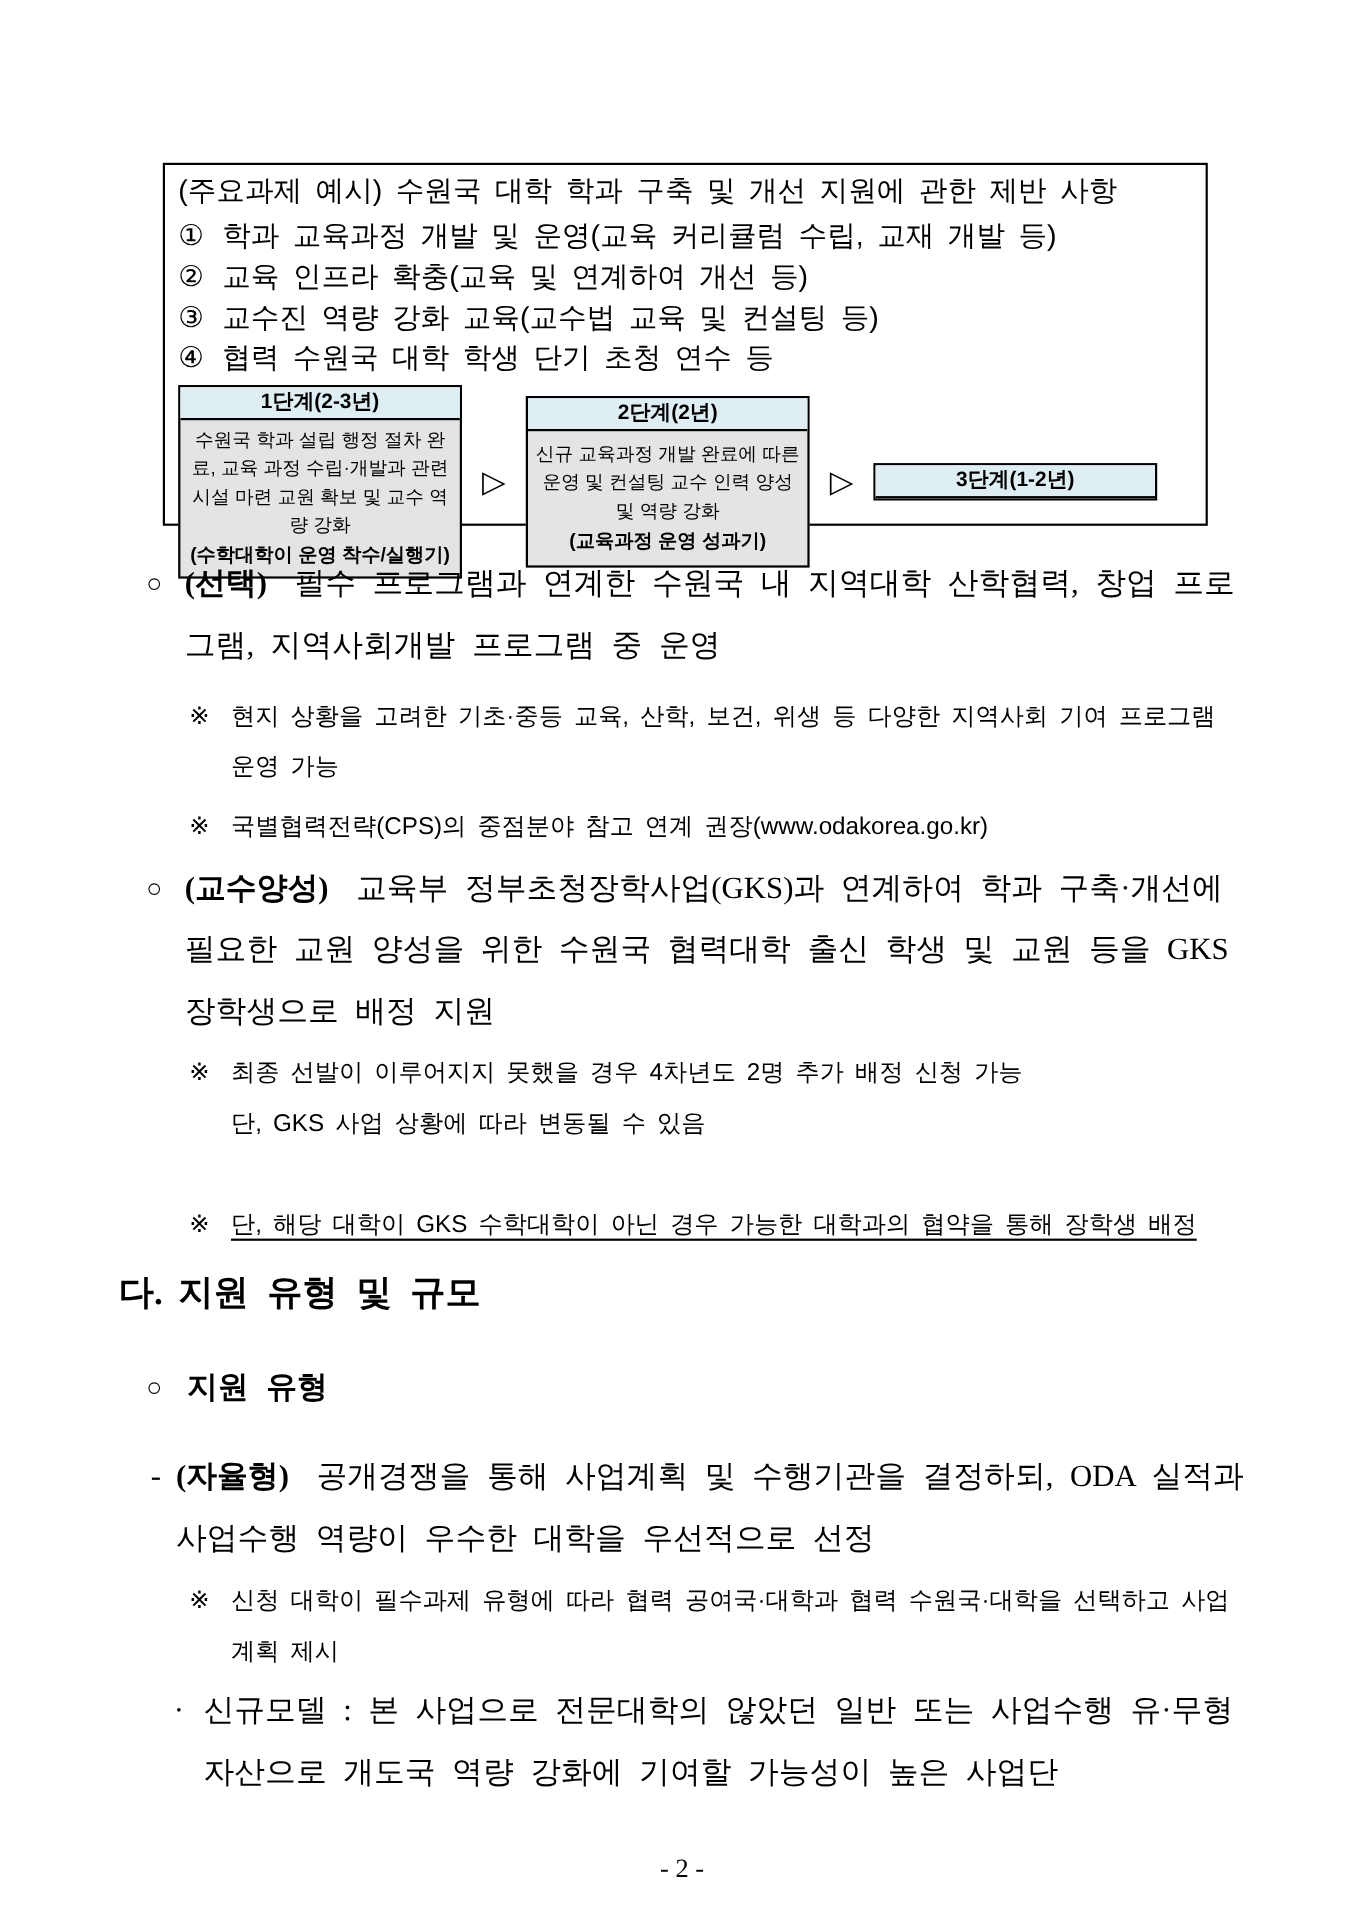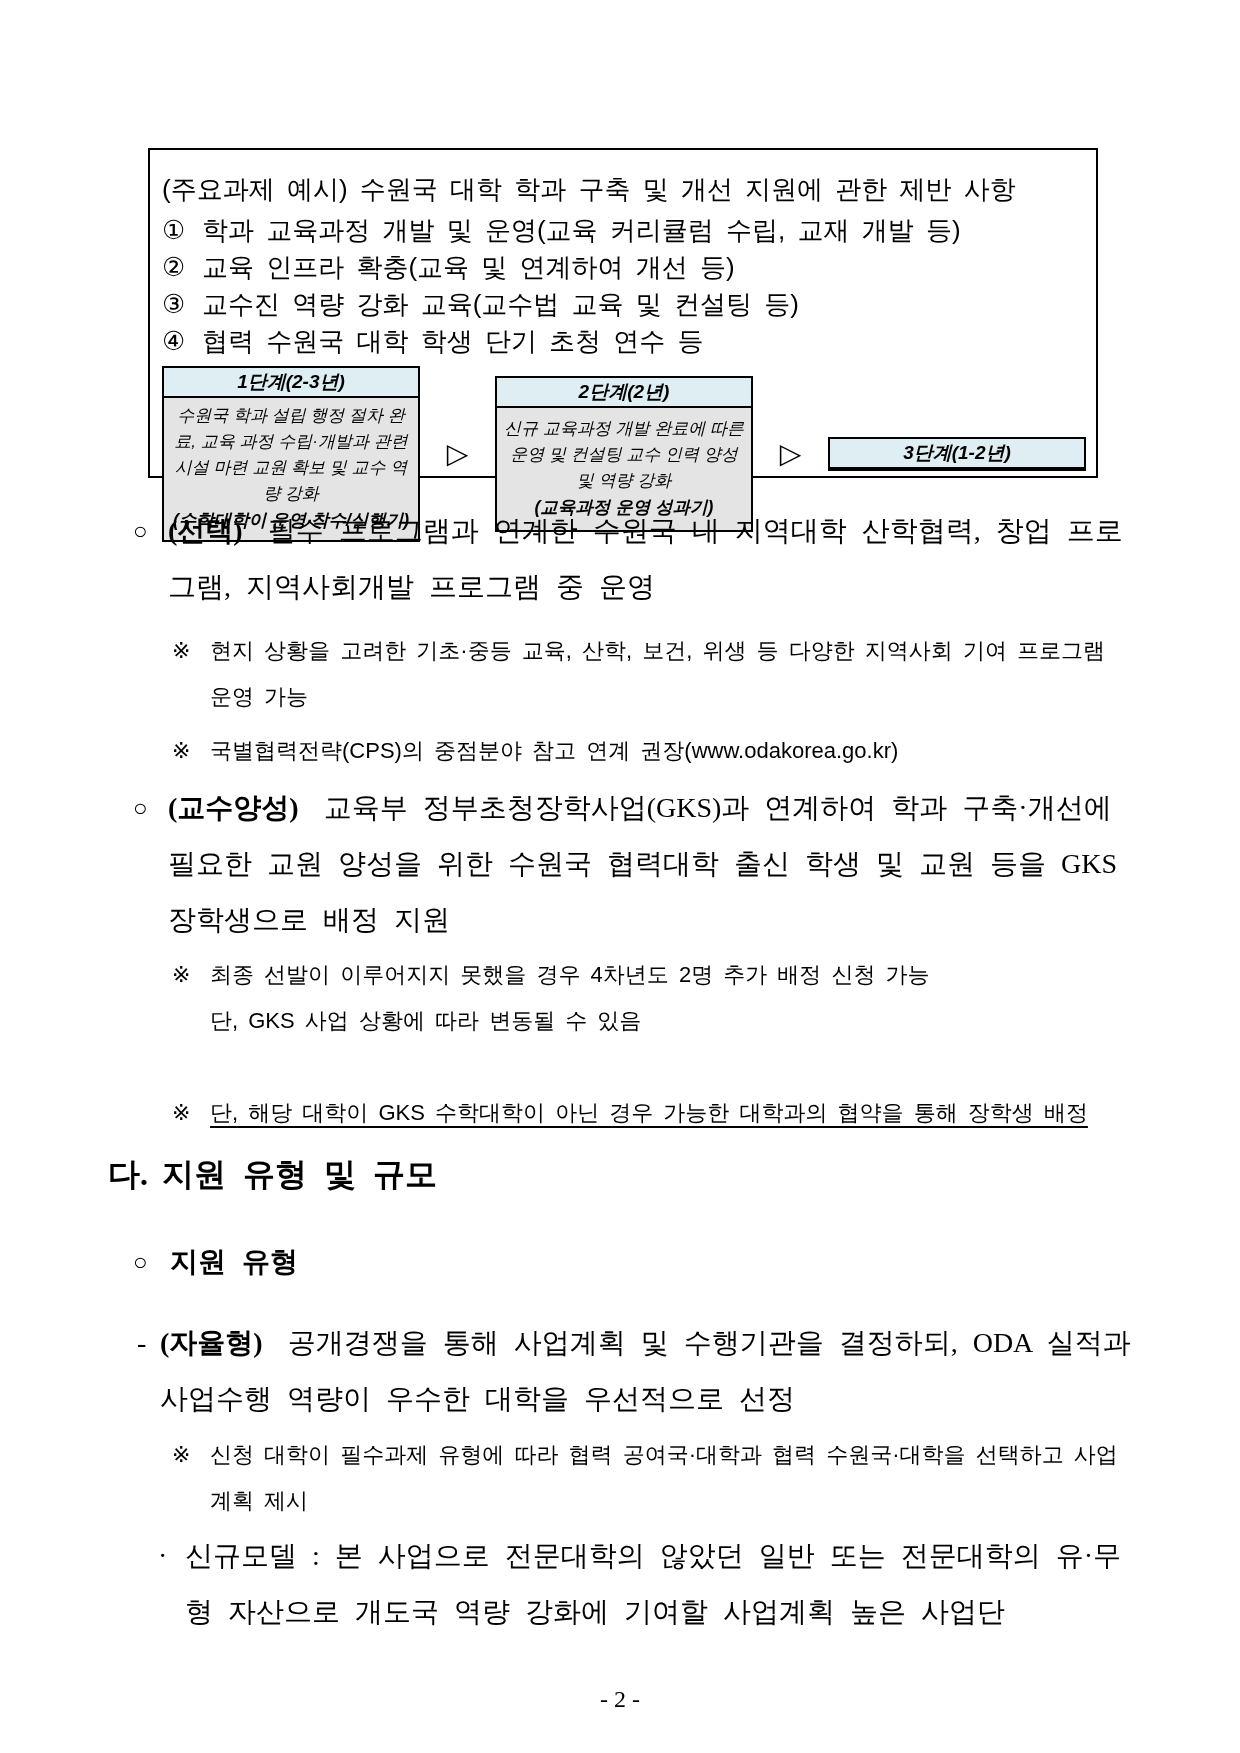--- a/index.html
+++ b/index.html
@@ -13,29 +13,29 @@
     font-family:"Liberation Serif","DejaVu Serif",serif;
     overflow:hidden;
   }
 
   
   .info-box {
     position:absolute; left:148px; top:148px;
     width:950px; height:330px;
     border:2px solid #000;
     font-family:"Liberation Sans","DejaVu Sans",sans-serif;
-    padding:20px 10px 0 12px;
+    padding:4px 10px 0 12px;
   }
   .box-title { font-size:26px; line-height:38px; word-spacing:5px; white-space:nowrap; }
   .box-items { margin-top:4px; }
   .box-item { display:flex; font-size:26px; line-height:37px; word-spacing:5px; white-space:nowrap; }
   .box-item .num { flex:0 0 40px; }
   .stage-row {
     margin-top:6px;
-    display:flex; justify-content:space-between; align-items:center;font-style:italic;
+    display:flex; justify-content:flex-start; align-items:center;
   }
   .stage {
     width:258px; border:2px solid #000; background:#e4e4e4;
     display:flex; flex-direction:column;
   }
   .stage-header {
     background:#dfeef2; border-bottom:2px solid #000;
     text-align:center; font-weight:bold; font-size:19px; line-height:28px;
   }
   .stage-body-wrap {
@@ -200,19 +200,19 @@
     <div class="content">신청 대학이 필수과제 유형에 따라 협력 공여국·대학과 협력 수원국·대학을 선택하고 사업계획 제시</div>
   </div>
 
   <div class="sec newmodel hang" style="left:158px; top:1528px; width:975px;">
     <span class="marker">·</span>
     <div class="content">
       <span class="bold">신규모델</span>
       <span>:</span>
       <span>본 사업으로</span>
       <span class="bold">전문대학의 않았던</span>
-      <span>일반 또는 전문대학의 유·무형 자산으로 개도국 역량 강화에 기여할 사업계획 높은 사업단</span>
+      <span>일반 또는 사업수행 유·무형 자산으로 개도국 역량 강화에 기여할 가능성이 높은 사업단</span>
     </div>
   </div>
 
   <div class="footer">- 2 -</div>
 
 </div>
 
 </body></html>

